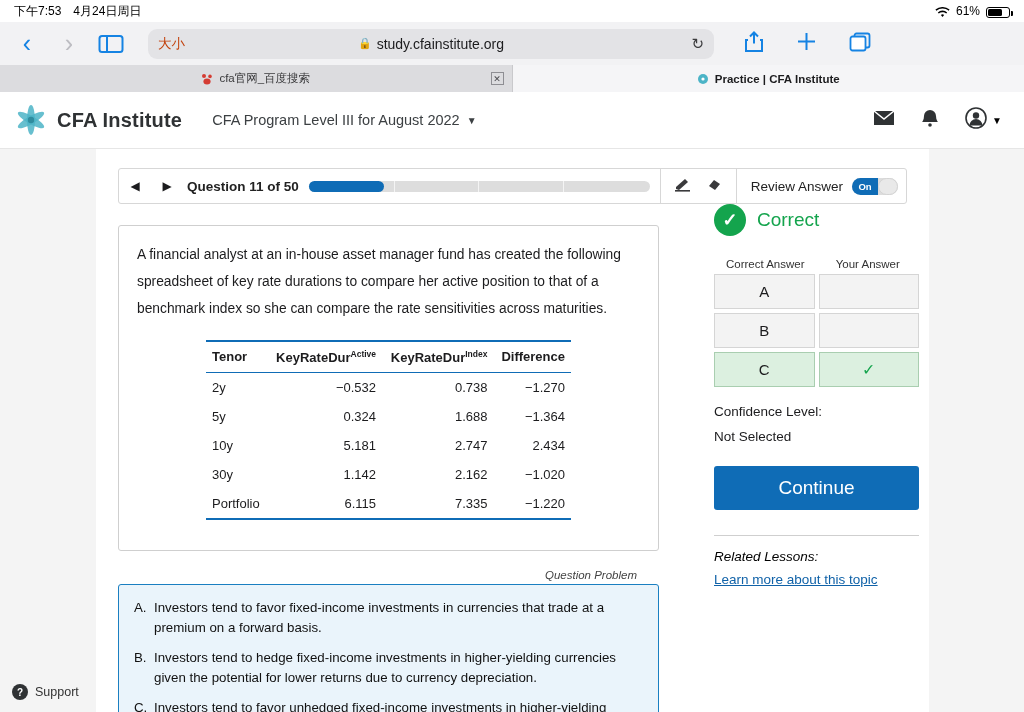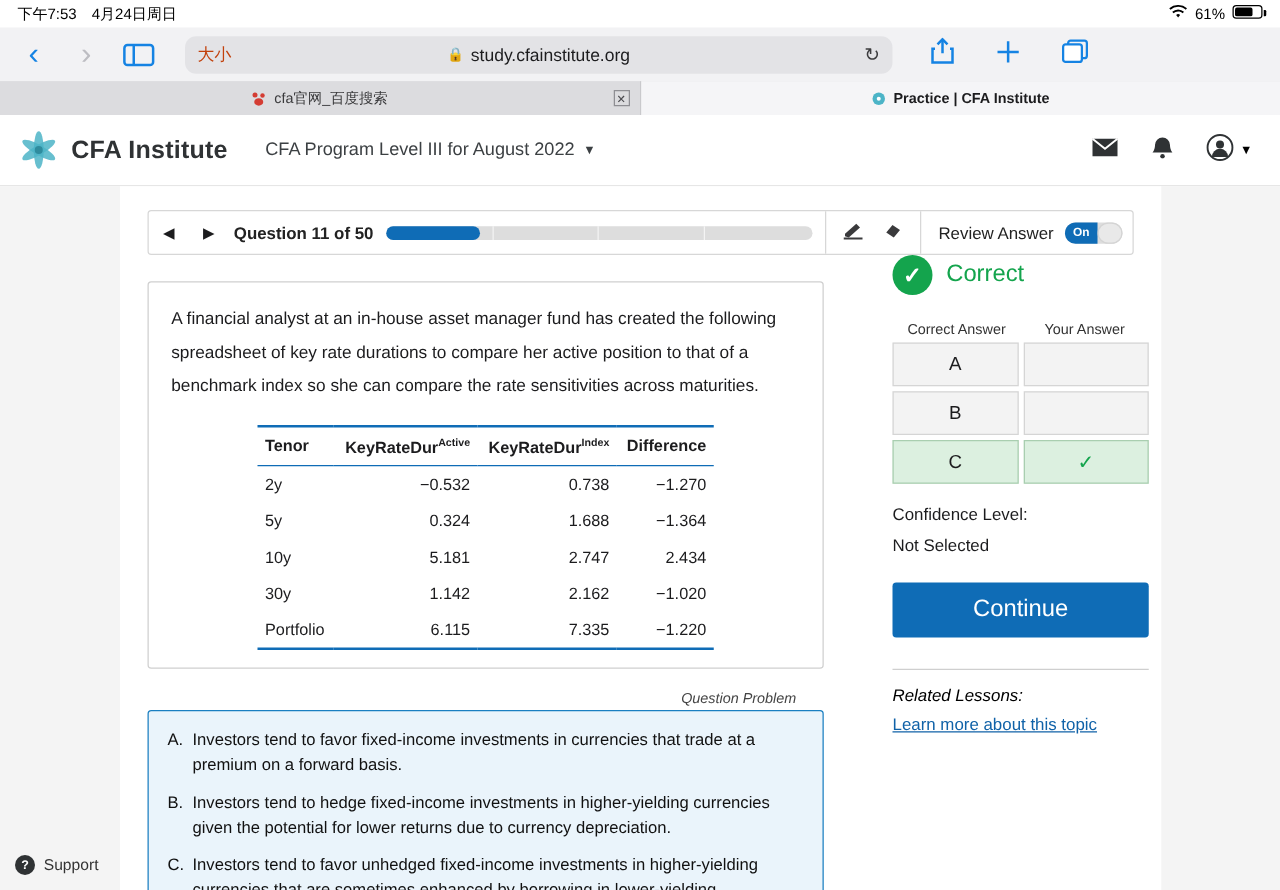--- a/index.html
+++ b/index.html
@@ -14,21 +14,21 @@
 
   
   .statusbar {
     height: 22px; background: #fff;
     display: flex; align-items: center;
     padding: 0 14px;
     font-size: 12px; color: #000;
     justify-content: space-between;
   }
   .sb-left { display: flex; align-items: center; gap: 12px; font-weight: 500; }
-  .sb-right { display: flex; align-items: flex-start; gap: 6px; font-size: 12px; }
+  .sb-right { display: flex; align-items: flex-end; gap: 6px; font-size: 12px; }
   .wifi-ico { display:inline-block; width: 15px; height: 11px; position: relative; }
   .batt {
     width: 24px; height: 11px; border: 1.3px solid #000; border-radius: 3px;
     position: relative; display: inline-block;
   }
   .batt::after{
     content:""; position:absolute; right:-3.5px; top:3px; width:2px; height:5px;
     background:#000; border-radius:0 1px 1px 0;
   }
   .batt .fill { position:absolute; left:1.3px; top:1.3px; bottom:1.3px; width:61%; background:#000; border-radius:1.5px;}
@@ -126,21 +126,21 @@
     position:absolute; left:0; top:0; bottom:0; width: 26px;
     background:#0f6cb6; color:#fff; font-size:9.5px; font-weight:700;
     border-radius:9px 0 0 9px; display:flex; align-items:center; justify-content:center;
   }
   .toggle .knob { position:absolute; right:0; width:20px; height:17px; border-radius:9px; background:#e9e9e9; border:1px solid #d4d4d4;}
 
   
   .stem-box {
     margin: 21px 22px 0 22px; width: 541px;
     border: 1px solid #cfcfcf; border-radius: 3px;
-    padding: 16px 18px 14px 18px;
+    padding: 16px 18px 30px 18px;
   }
   .stem-p { font-size: 13.8px; line-height: 1.95; color: #1c1c1e; }
 
   table.krd { border-collapse: collapse; margin: 17px auto 0 auto; width: 365px; }
   table.krd th, table.krd td { font-size: 13px; padding: 7px 6px; }
   table.krd thead th {
     border-top: 2px solid #0f6cb6; border-bottom: 1px solid #0f6cb6;
     font-weight: 700; color:#1c1c1e; text-align: right; white-space: nowrap;
   }
   table.krd thead th:first-child { text-align: left; }

